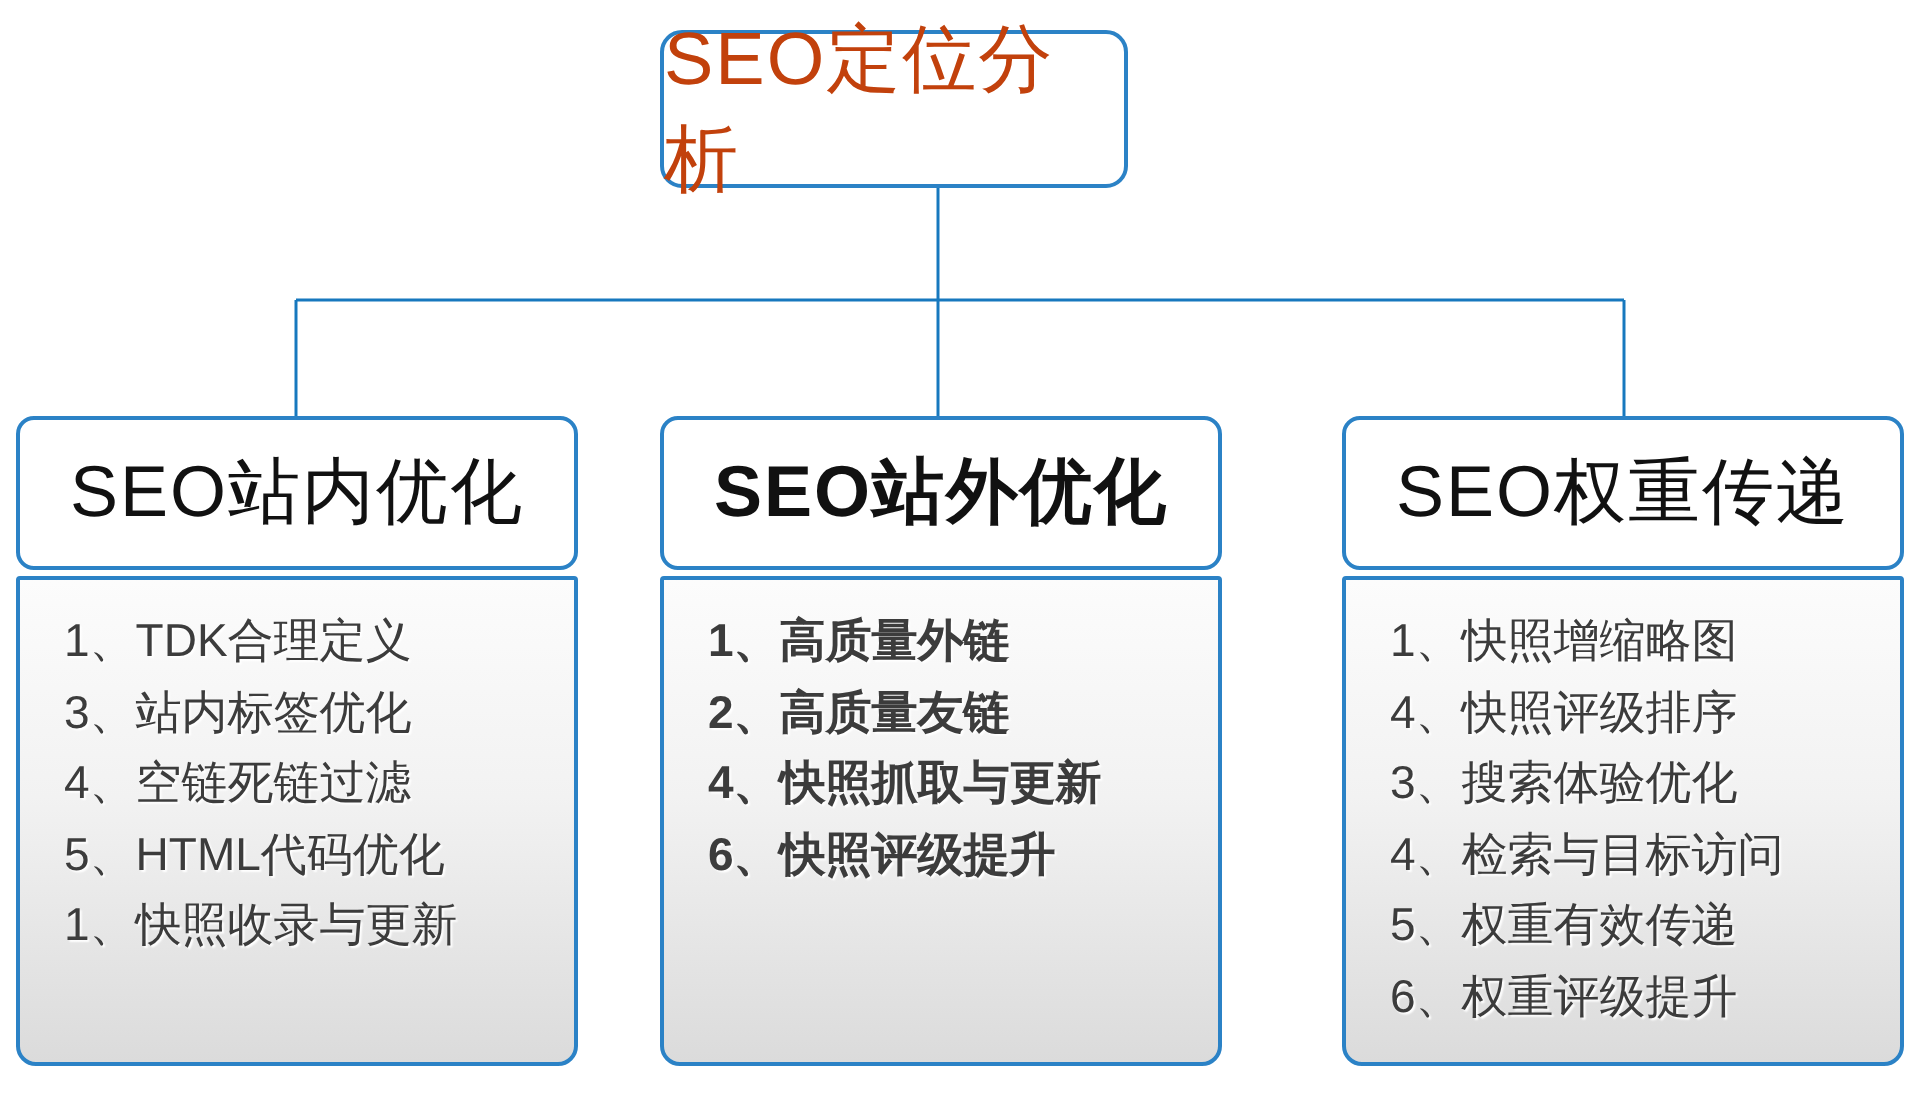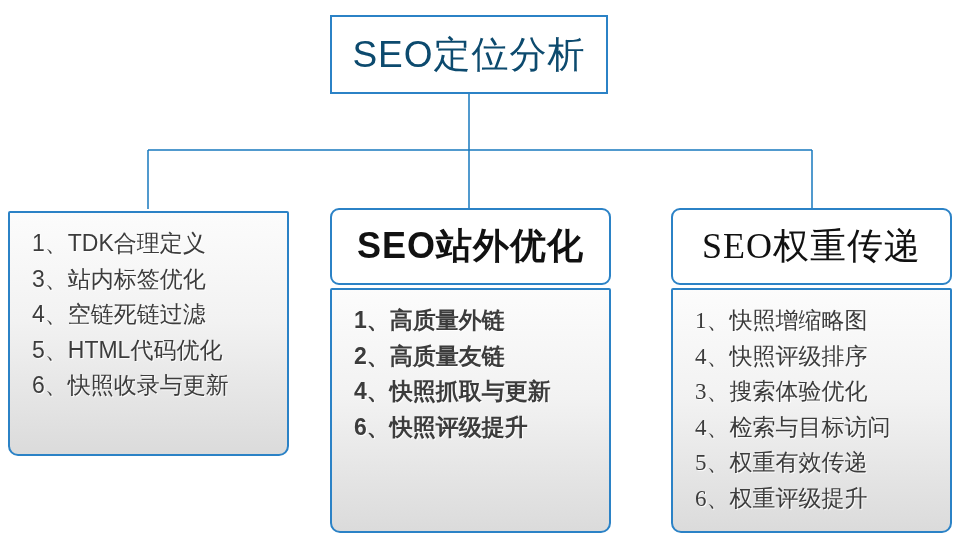--- a/index.html
+++ b/index.html
@@ -17,40 +17,40 @@
   }
   .connectors {
     position: absolute;
     left: 0; top: 0;
     width: 960px; height: 550px;
     pointer-events: none;
   }
   .node-root {
     position: absolute;
     left: 330px; top: 15px;
-    width: 278px; height: 79px;
+    width: 234px; height: 79px;
     box-sizing: border-box;
     border: 2px solid #2b82c6;
-    border-radius: 0;
+    border-radius: 11px;
     background: #ffffff;
     display: flex;
     align-items: center;
     justify-content: center;
     font-size: 37px;
     letter-spacing: 1px;
-    color: #0c4a6e;
+    color: #c2410c;
   }
   .column {
     position: absolute;
     top: 208px;
     width: 281px;
   }
   .col-1 { left: 8px; }
   .col-2 { left: 330px; font-weight: bold; }
-  .col-3 { left: 671px; font-family: Liberation Serif, serif; }
+  .col-3 { left: 671px; }
   .col-header {
     box-sizing: border-box;
     width: 281px; height: 77px;
     border: 2px solid #2b82c6;
     border-radius: 9px;
     background: #ffffff;
     display: flex;
     align-items: center;
     justify-content: center;
     font-size: 36px;
@@ -86,26 +86,29 @@
     <path d="M148,150 L148,209" fill="none" stroke-width="1.5" stroke="#1778be"></path>
     <path d="M469,150 L469,209" fill="none" stroke-width="1.5" stroke="#1778be"></path>
     <path d="M812,150 L812,209" fill="none" stroke-width="1.5" stroke="#1778be"></path>
   </svg>
 
   <div class="node-root">
     <span>SEO定位分析</span>
   </div>
 
   <div class="column col-1">
+    <div class="col-header">
+      <span>SEO站内优化</span>
+    </div>
     <div class="col-list">
       <div class="list-item">1、TDK合理定义</div>
       <div class="list-item">3、站内标签优化</div>
       <div class="list-item">4、空链死链过滤</div>
       <div class="list-item">5、HTML代码优化</div>
-      <div class="list-item">6、快照收录与更新</div>
+      <div class="list-item">1、快照收录与更新</div>
     </div>
   </div>
 
   <div class="column col-2">
     <div class="col-header">
       <span>SEO站外优化</span>
     </div>
     <div class="col-list">
       <div class="list-item">1、高质量外链</div>
       <div class="list-item">2、高质量友链</div>

